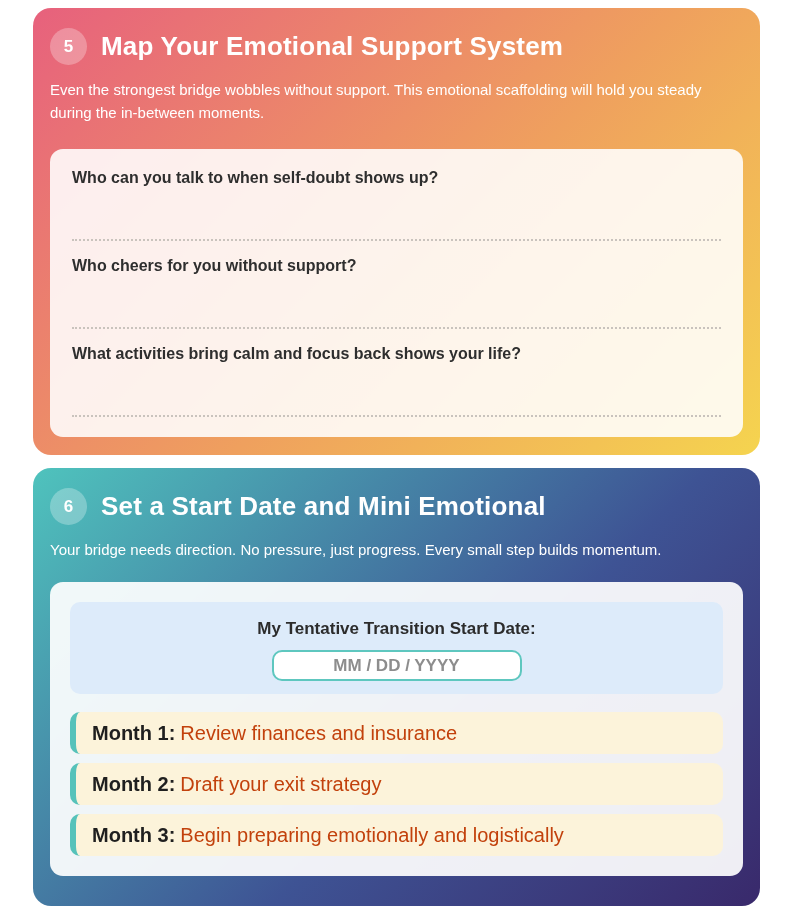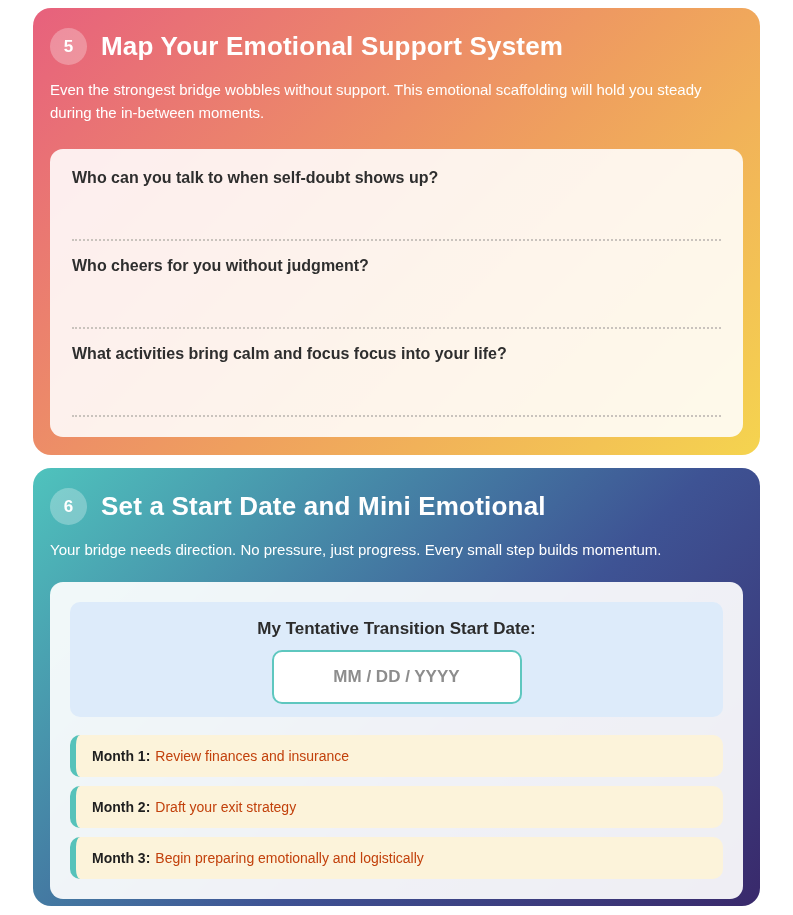--- a/index.html
+++ b/index.html
@@ -96,21 +96,21 @@
   .date-label {
     margin: 0;
     font-size: 17px;
     font-weight: bold;
     color: #2c2c2c;
   }
   .date-input {
     display: block;
     margin: 11px auto 0 auto;
     width: 250px;
-    height: 54px;
+    height: 31px;
     box-sizing: border-box;
     background: #ffffff;
     border: 2px solid #5ec7bf;
     border-radius: 10px;
     text-align: center;
     font-family: "Liberation Sans", sans-serif;
     font-size: 17px;
     font-weight: bold;
     color: #555555;
     outline: none;
@@ -125,21 +125,21 @@
   }
   .milestone {
     background: #fcf3da;
     border-left: 6px solid #56c2ba;
     border-radius: 10px;
     height: 42px;
     display: flex;
     align-items: center;
     padding: 0 16px;
     box-sizing: border-box;
-    font-size: 14px;
+    font-size: 20px;
   }
   .milestone + .milestone {
     margin-top: 9px;
   }
   .milestone-label {
     font-weight: bold;
     color: #1f1f1f;
     margin-right: 5px;
     white-space: nowrap;
   }
@@ -158,25 +158,25 @@
       <h2 class="card-title">Map Your Emotional Support System</h2>
     </div>
     <p class="card-desc">Even the strongest bridge wobbles without support. This emotional scaffolding will hold you steady during the in-between moments.</p>
 
     <div class="inner-box">
       <div class="question-block">
         <p class="question">Who can you talk to when self-doubt shows up?</p>
         <div class="answer-area"></div>
       </div>
       <div class="question-block">
-        <p class="question">Who cheers for you without judgment?</p>
+        <p class="question">Who cheers for you without support?</p>
         <div class="answer-area"></div>
       </div>
       <div class="question-block">
-        <p class="question">What activities bring calm and focus focus into your life?</p>
+        <p class="question">What activities bring calm and focus back shows your life?</p>
         <div class="answer-area"></div>
       </div>
     </div>
   </section>
 
   <section class="card card-b">
     <div class="card-header">
       <span class="badge">6</span>
       <h2 class="card-title">Set a Start Date and Mini Emotional</h2>
     </div>

